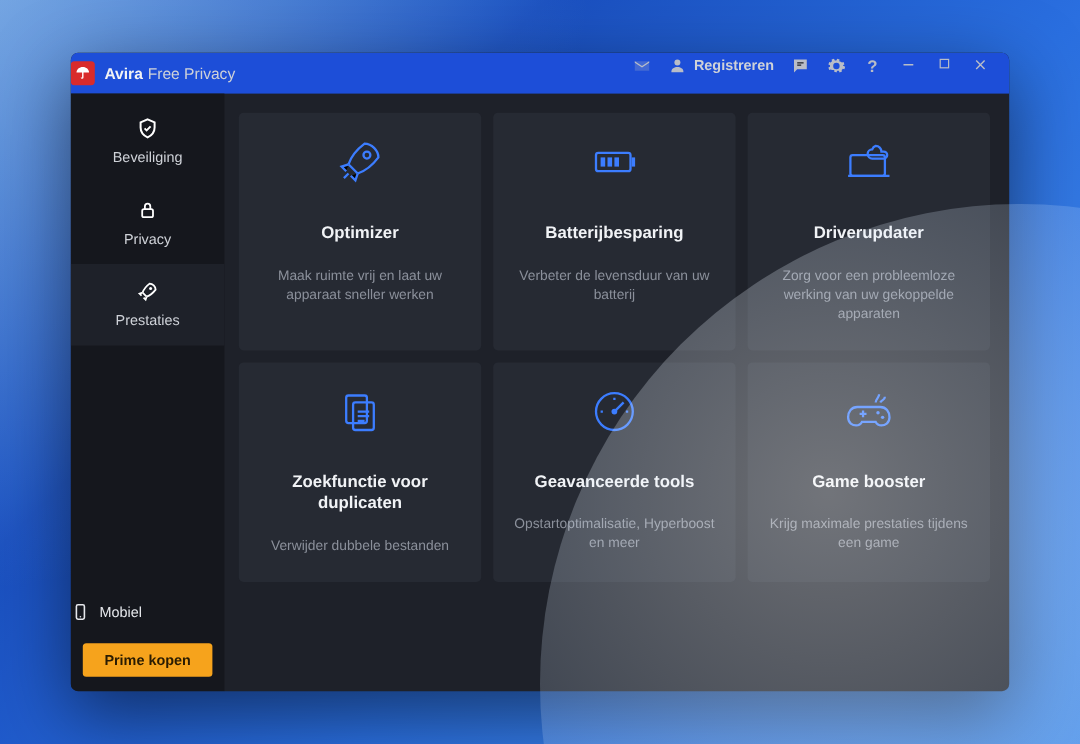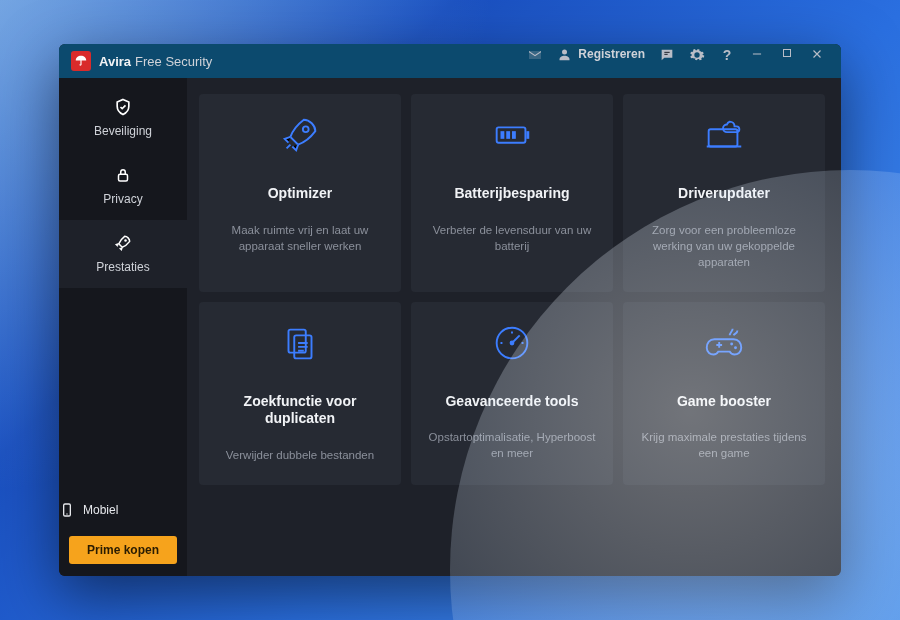--- a/index.html
+++ b/index.html
@@ -23,22 +23,22 @@
     background: #1e2129;
     border-radius: 6px;
     box-shadow: 0 20px 60px rgba(0,0,0,0.5);
     display: flex; flex-direction: column;
     overflow: hidden;
     color: #e6e8ec;
   }
 
   
   .titlebar {
-    height: 34px; display: flex; align-items: center; padding: 0 10px 0 12px;
-    background: #0c4a6e; font-size: 13px;
+    height: 34px; display: flex; align-items: center; padding: 0 10px 0 0;
+    background: #1d4ed8; font-size: 13px;
   }
   .logo-badge {
     width: 20px; height: 20px; background: #d92b2b; border-radius: 3px;
     display: flex; align-items: center; justify-content: center; margin-right: 8px;
   }
   .brand-bold { font-weight: 600; margin-right: 4px; color: #f2f3f5; }
   .brand-thin { font-weight: 300; color: #cfd2d8; }
   .titlebar-spacer { flex: 1; }
   .tb-btn {
     width: 28px; height: 28px; display: flex; align-items: flex-start; justify-content: center;
@@ -98,21 +98,21 @@
 
 <div class="window">
 
   <div class="titlebar">
     <div class="logo-badge">
       <svg viewBox="0 0 24 24" width="14" height="14">
         <path fill="#fff" d="M12 3c5 0 9 3.5 9 8H3c0-4.5 4-8 9-8zm-1 8h2v7a2 2 0 1 1-4 0h2v-7z"></path>
       </svg>
     </div>
     <span class="brand-bold">Avira</span>
-    <span class="brand-thin">Free Security</span>
+    <span class="brand-thin">Free Privacy</span>
     <div class="titlebar-spacer"></div>
 
     <div class="tb-group">
       <div class="tb-btn">
         <svg viewBox="0 0 24 24" width="16" height="16">
             <path fill="currentColor" d="M3 6h18v12H3z" opacity=".25"></path>
             <path fill="currentColor" d="M3 6l9 6 9-6v2l-9 6-9-6z"></path>
           </svg>
       </div>
       <div class="tb-btn" style="width:auto; padding:0 6px; gap:6px; display:flex;">

